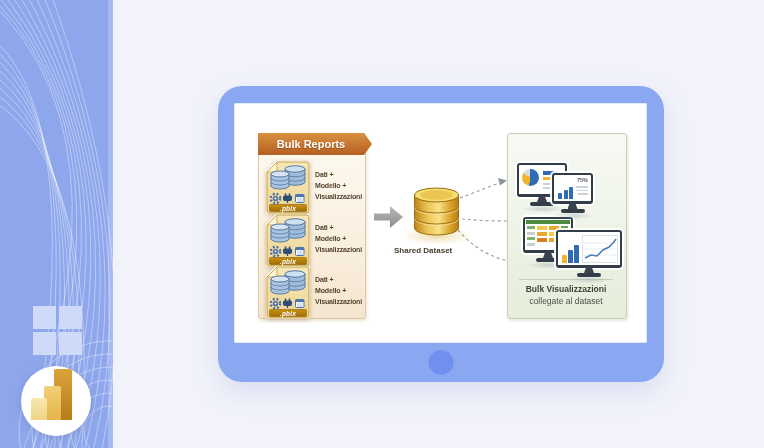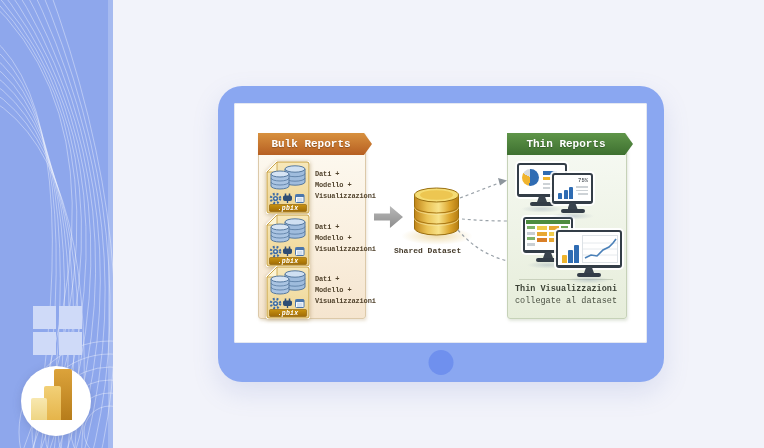--- a/index.html
+++ b/index.html
@@ -22,21 +22,21 @@
   .pbi-b3{left:33px;bottom:16px;width:18px;height:51px;background:linear-gradient(180deg,#dca33b,#b67c1a);z-index:1;}
   .pbi-b2{left:23px;bottom:16px;width:17px;height:34px;background:linear-gradient(180deg,#f2d077,#e5b44a);z-index:2;}
   .pbi-b1{left:10px;bottom:16px;width:16px;height:22px;background:linear-gradient(180deg,#f8e8b0,#eed584);z-index:3;}
 
   
   .tablet{position:absolute;left:218px;top:86px;width:446px;height:296px;border-radius:24px;
     background:#8aa7f1;box-shadow:0 10px 26px rgba(110,130,200,.18);}
   .home{position:absolute;left:50%;bottom:7px;transform:translateX(-50%);
     width:25px;height:25px;border-radius:50%;background:#6f90ee;}
   .screen{position:absolute;left:16px;top:17px;width:413px;height:240px;background:#fff;
-    border-radius:2px;box-shadow:inset 0 0 0 1px #e4e8f1;font-family:Liberation Mono, monospace;}
+    border-radius:2px;box-shadow:inset 0 0 0 1px #e4e8f1;}
 
   
   .panel{position:absolute;border-radius:3px;}
   .panel-bulk{left:24px;top:30px;width:106px;height:184px;
     background:linear-gradient(180deg,#fdfaf2 0%,#faf0e0 55%,#f5e5cf 100%);
     border:1px solid #dcc9a9;box-shadow:1px 2px 3px rgba(180,150,100,.25);}
   .panel-thin{left:273px;top:30px;width:118px;height:184px;
     background:linear-gradient(180deg,#f7faf4 0%,#eef3e6 55%,#e6edda 100%);
     border:1px solid #c6d2b8;box-shadow:1px 2px 3px rgba(140,160,120,.25);}
   .banner{position:absolute;top:30px;height:22px;display:flex;align-items:center;
@@ -251,23 +251,20 @@
     <svg class="links" width="413" height="240">
       <path d="M226 95 L265 80"></path>
       <polygon points="273,77.5 264,75 266,82.5"></polygon>
       <path d="M228 116 Q250 118 274 118"></path>
       <polygon points="284,118.5 275.5,114.5 275.5,122.5"></polygon>
       <path d="M224 127 Q256 164 306 160"></path>
       <circle cx="310.5" cy="159.5" r="2"></circle>
     </svg>
 
     <div class="panel panel-thin"></div>
-    <div class="banner banner-thin">
-      <span>Thin Reports</span>
-    </div>
 
     <div class="mon" style="left:283px;top:60px;width:46px;height:29px;">
       <div class="el pie" style="left:3px;top:4px;width:17px;height:17px;"></div>
       <div class="el hbar-b" style="left:24px;top:6px;width:14px;height:3.5px;"></div>
       <div class="el hbar-y" style="left:24px;top:11.5px;width:9px;height:3.5px;"></div>
       <div class="el hbar-g" style="left:24px;top:18px;width:17px;height:2px;"></div>
       <div class="el hbar-g" style="left:24px;top:22px;width:15px;height:2px;"></div>
       <div class="stand"></div>
         <div class="base"></div>
         <div class="msh"></div>
@@ -313,18 +310,18 @@
           <path d="M0 7 h34 M0 13 h34 M0 19 h34" stroke="#e6eaed" stroke-width="1" fill="none"></path>
           <path d="M2 22 L8 19 L14 20 L20 14 L26 11 L30 7 L33 3" stroke="#4a80b8" stroke-width="1.6" fill="none"></path>
         </svg>
       </div>
       <div class="stand"></div>
         <div class="base"></div>
         <div class="msh"></div>
     </div>
 
     <div class="thin-div"></div>
-    <div class="thin-f1">Thin Visualizzazioni</div>
+    <div class="thin-f1">Bulk Visualizzazioni</div>
     <div class="thin-f2">collegate al dataset</div>
 
   </div>
   <div class="home"></div>
 </div>
 
 </body></html>

